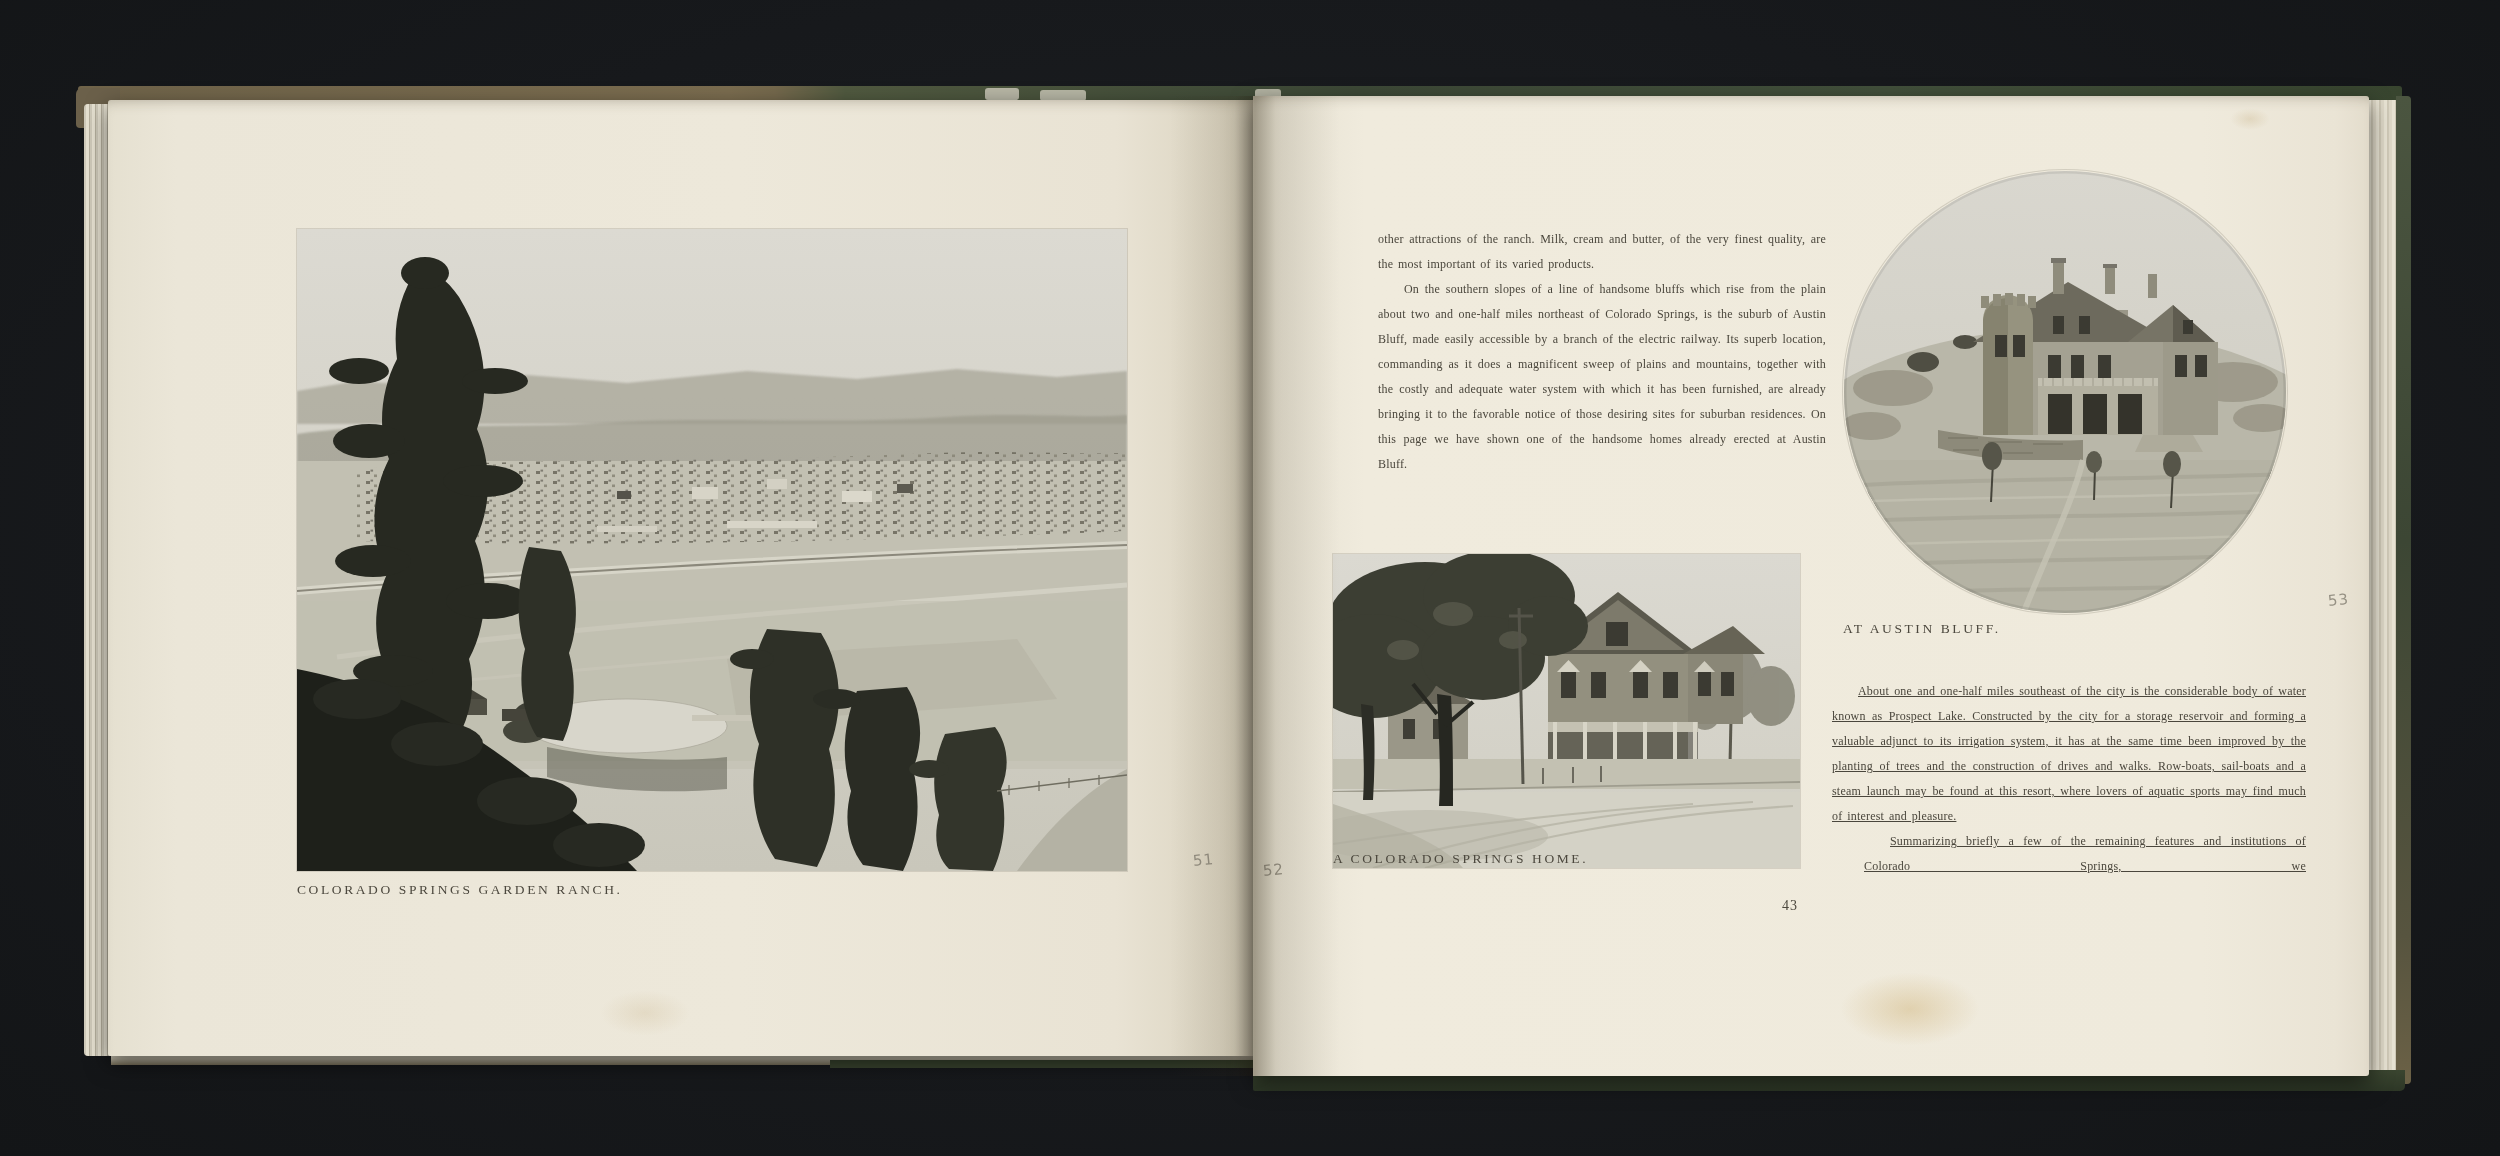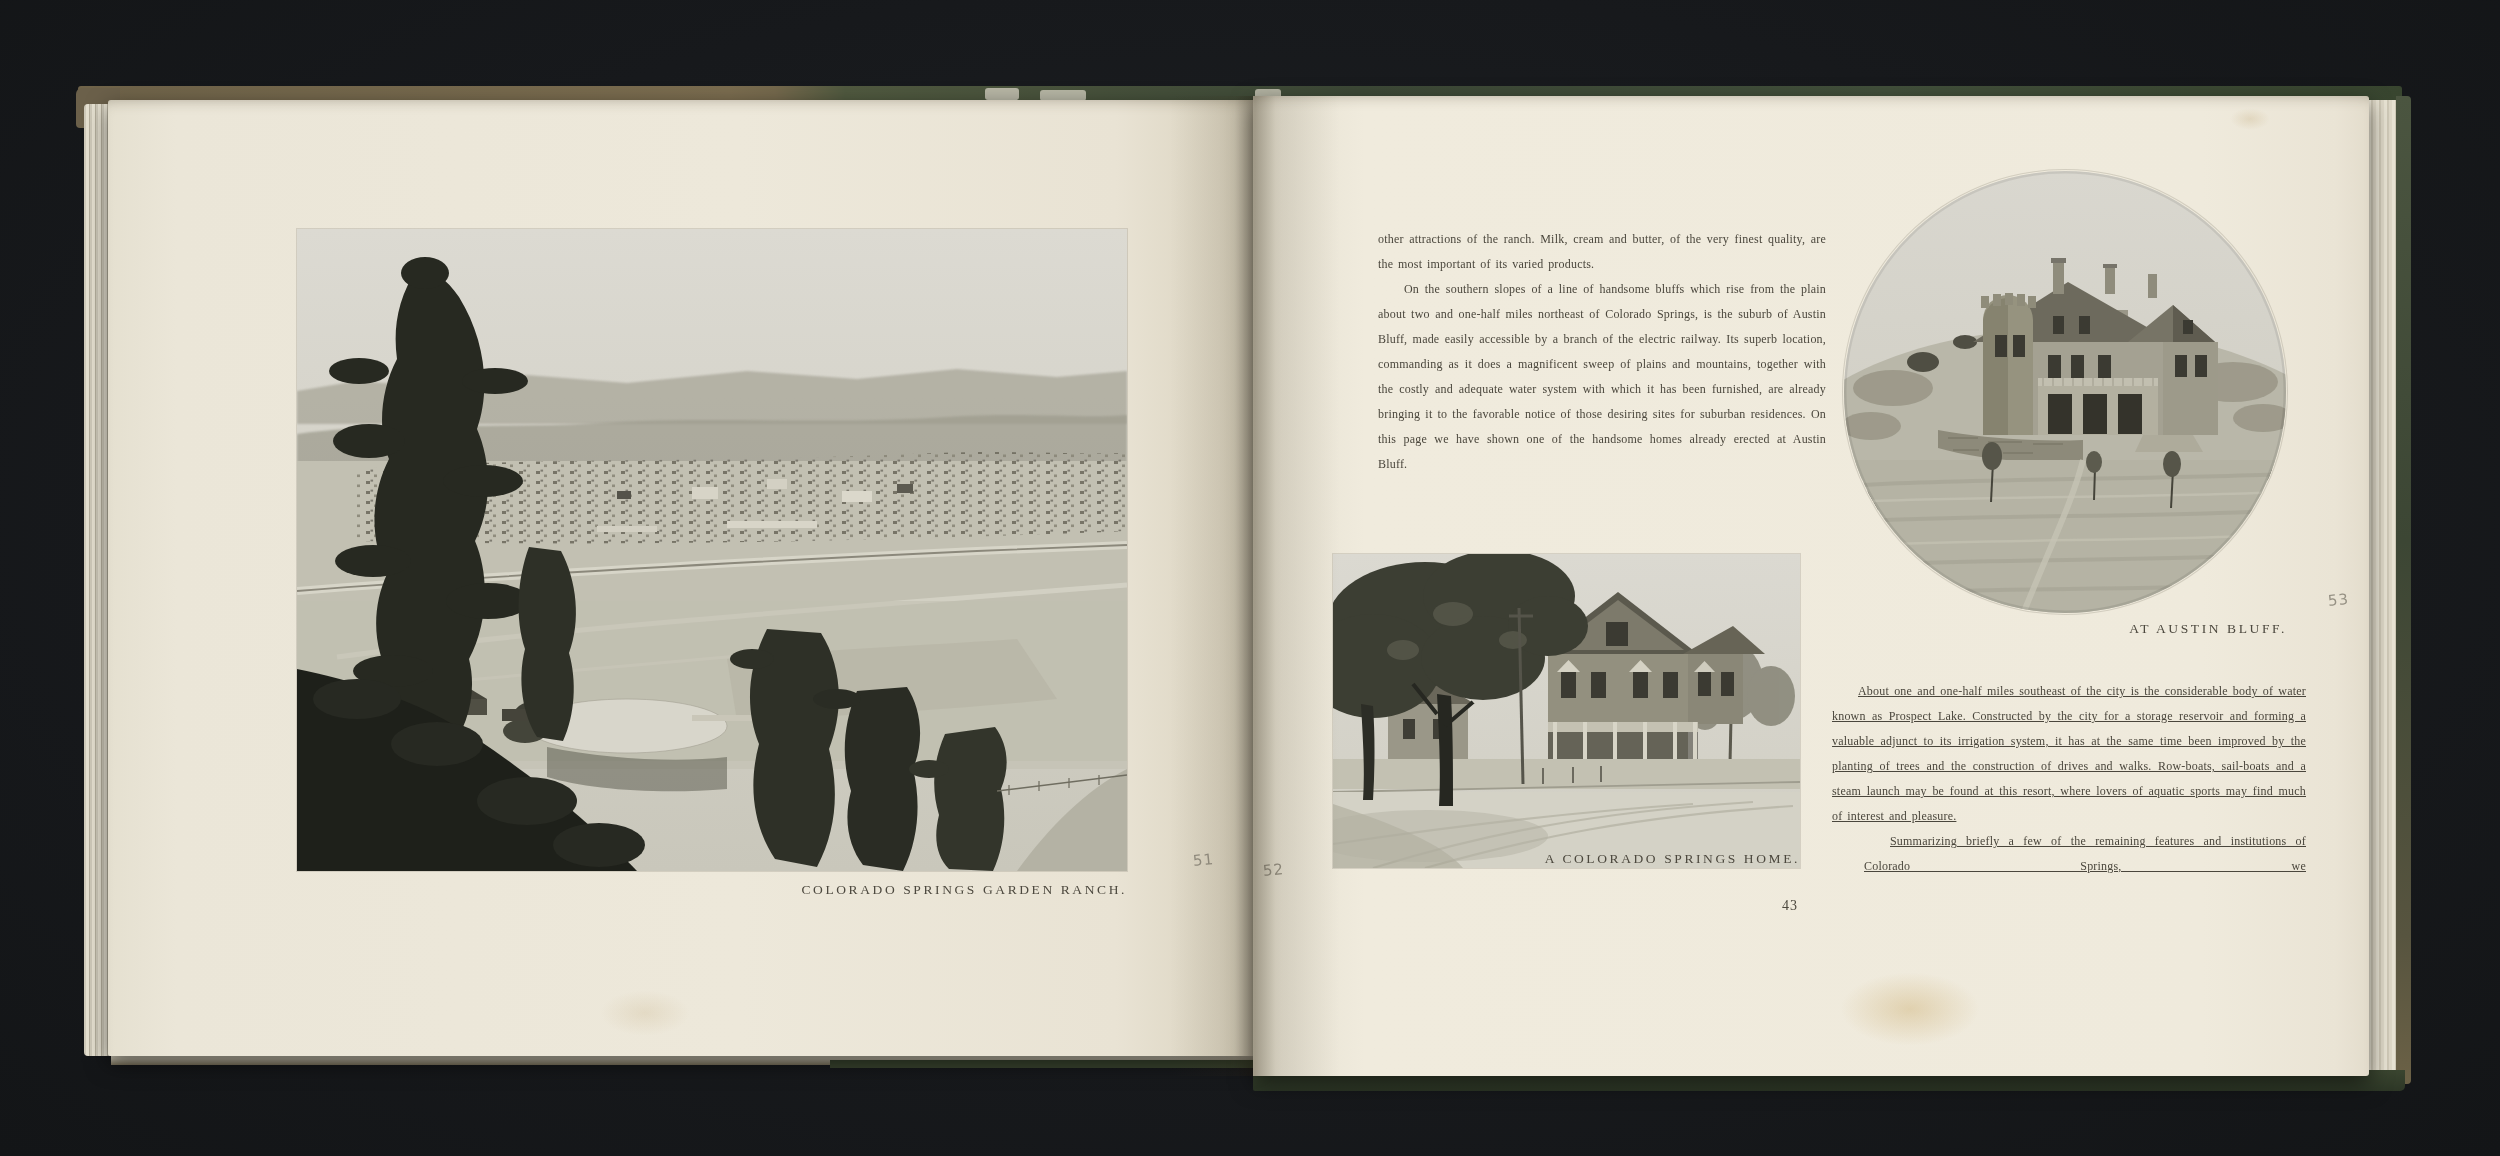--- a/index.html
+++ b/index.html
@@ -48,21 +48,21 @@
 
   
   .body-text { font-size:12px; line-height:25px; color:#4a463c; text-align:justify;
     letter-spacing:.2px; word-spacing:1.6px; }
   .col1 { left:1378px; top:227px; width:448px; }
   .col2 { left:1832px; top:679px; width:474px;text-decoration:underline; }
   .body-text p { margin:0; }
   p.indent { text-indent:26px; }
   p.fill-last { text-align-last:justify;margin-left:32px; }
 
-  .caption { font-size:13.5px; letter-spacing:2.6px; color:#4c483e; text-align:right; white-space:nowrap; }
+  .caption { font-size:13.5px; letter-spacing:2.6px; color:#4c483e; text-align:left; white-space:nowrap; }
   .caption-garden { left:297px;  top:882px; width:830px; }
   .caption-bluff  { left:1843px; top:621px; width:444px; }
   .caption-home   { left:1333px; top:851px; width:467px; }
 
   .page-number { left:1782px; top:898px; font-size:14px; color:#4c483e; letter-spacing:1px; }
 
   .pencil { font-family:"DejaVu Sans",sans-serif; font-size:15px; color:#8d887b; opacity:.9;
     transform:rotate(-6deg); letter-spacing:1px; }
 </style>
 </head>

